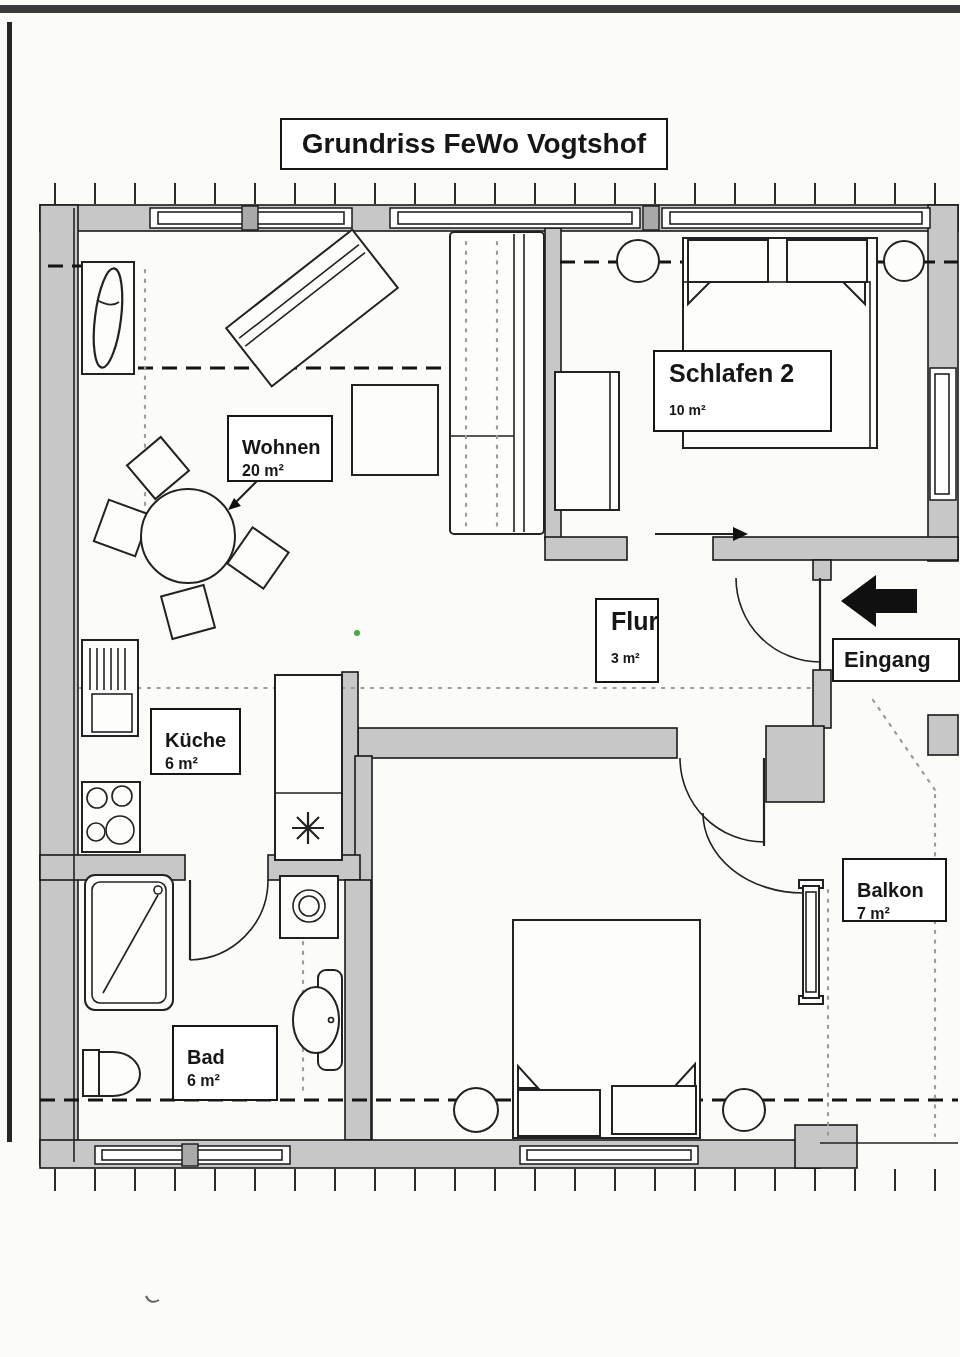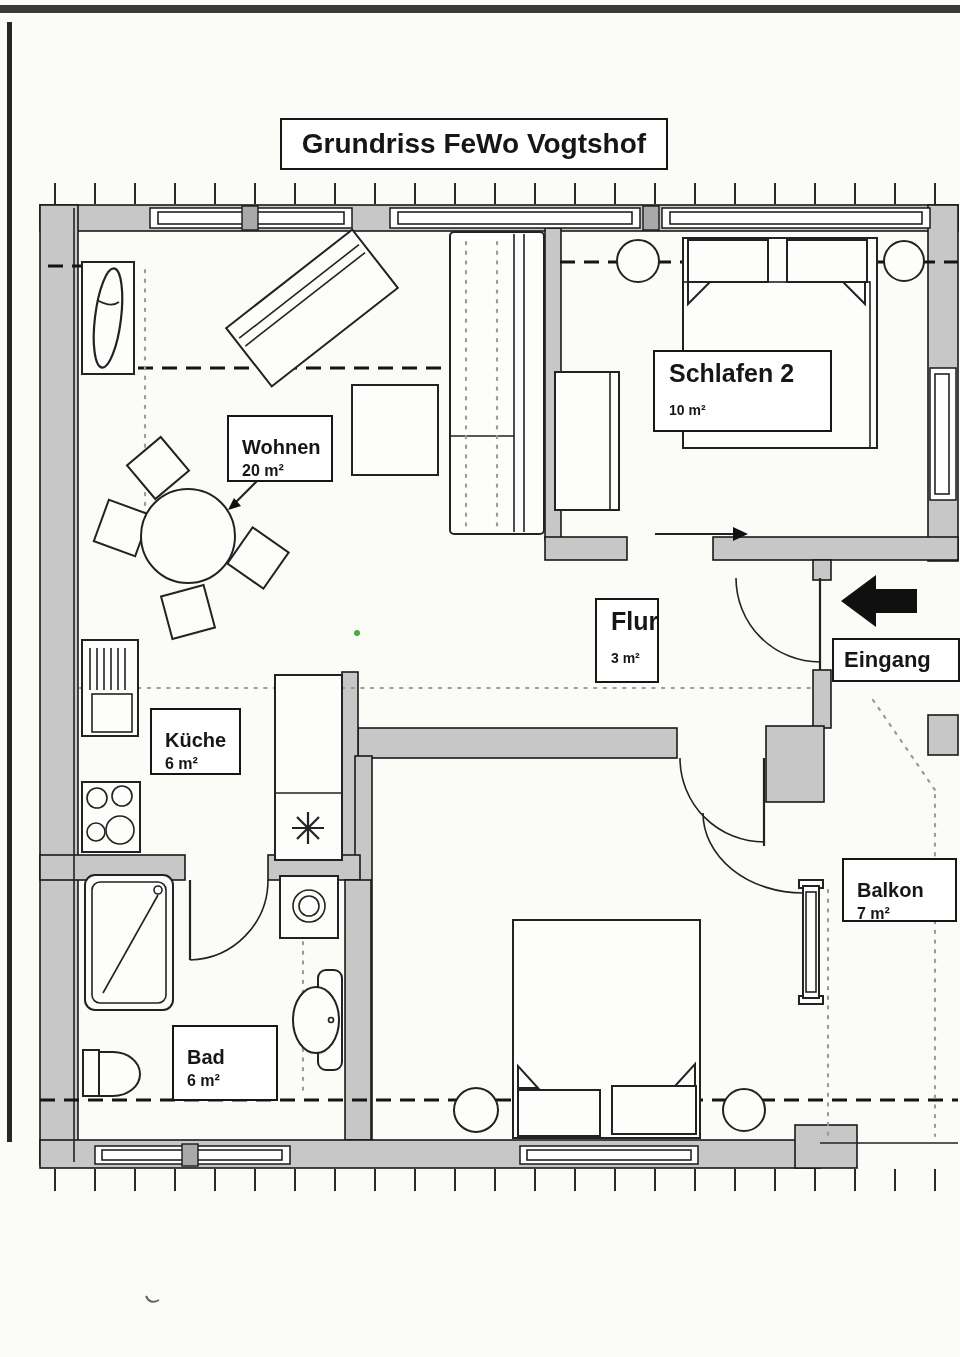--- a/index.html
+++ b/index.html
@@ -263,18 +263,18 @@
     <div class="rn-sm">Küche</div>
     <div class="ra-sm">6 m²</div>
   </div>
 
 
   <div class="label room" style="left:172px;top:1025px;width:106px;height:76px">
     <div class="rn-sm">Bad</div>
     <div class="ra-sm">6 m²</div>
   </div>
 
-  <div class="label room" style="left:842px;top:858px;width:115px;height:64px">
+  <div class="label room" style="left:842px;top:858px;width:105px;height:64px">
     <div class="rn-sm">Balkon</div>
     <div class="ra-sm">7 m²</div>
   </div>
 
 </div>
 
 </body></html>

